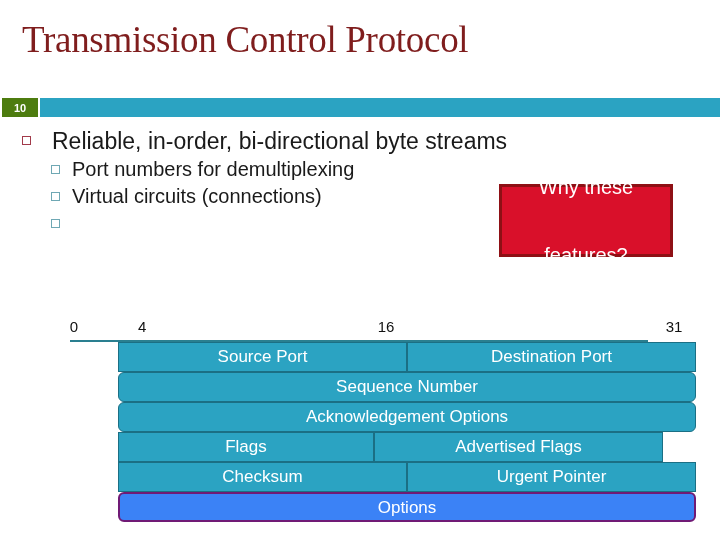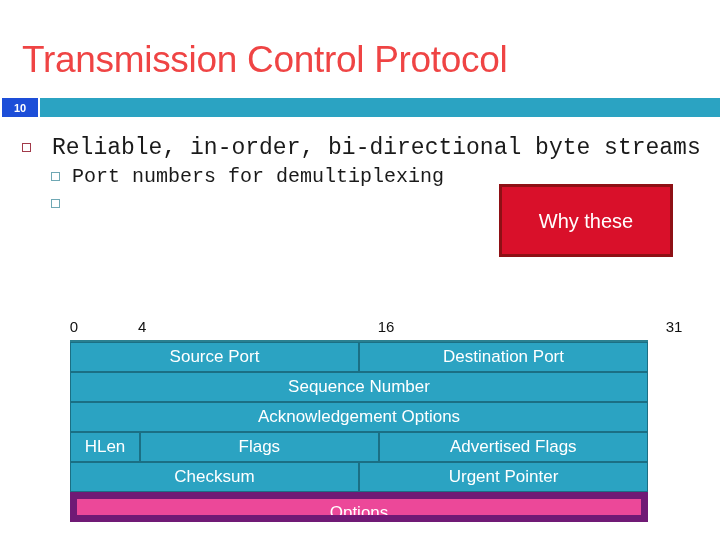--- a/index.html
+++ b/index.html
@@ -12,25 +12,26 @@
     background: #ffffff;
     font-family: "Liberation Sans", sans-serif;
     overflow: hidden;
     position: relative;
   }
 
   
   .slide-title {
     position: absolute;
     left: 22px;
-    top: 39px;
+    top: 18px;
     font-size: 37px;
-    color: #ef4444;
+    color: #7f1d1d;
     letter-spacing: -0.3px;
     white-space: nowrap;
+    font-family: Liberation Serif, serif;
   }
 
   
   .header-bar {
     position: absolute;
     left: 0;
     top: 98px;
     width: 720px;
     height: 19px;
   }
@@ -41,36 +42,35 @@
     width: 680px;
     height: 19px;
     background: #2BA3C2;
   }
   .header-bar .num-badge {
     position: absolute;
     left: 2px;
     top: 0;
     width: 36px;
     height: 19px;
-    background: #1d4ed8;
+    background: #4d7c0f;
     color: #ffffff;
     font-size: 11px;
     font-weight: bold;
     display: flex;
     align-items: center;
     justify-content: center;
   }
 
   
   .bullets {
     position: absolute;
     left: 0;
-    top: 133px;
+    top: 126px;
     width: 685px;
-    font-family: Liberation Mono, monospace;
   }
   .bullet-l1 {
     position: relative;
     padding-left: 52px;
     font-size: 23px;
     color: #1a1a1a;
     line-height: 30px;
     white-space: nowrap;
   }
   .bullet-l1 .marker {
@@ -146,45 +146,45 @@
     height: 2px;
     width: 578px;
     background: #2A7F90;
   }
 
   
   .hdr-table {
     width: 578px;
     border-collapse: separate;
     border-spacing: 0;
+    margin-left: 48px;
   }
   .hdr-row {
     display: flex;
     width: 578px;
   }
   .cell {
     background: #2BA3C2;
     border: 1.5px solid #1B6F84;
     box-sizing: border-box;
     height: 30px;
     line-height: 27px;
     color: #ffffff;
     font-size: 17px;
     text-align: center;
     white-space: nowrap;
     overflow: hidden;
   }
   .cell.options {
-    background: #ec4899;
-    border: 7px solid #701a75;
-    text-decoration: underline;
+    background: #3b82f6;
+    border: 2px solid #701a75;
   }
   
   .w-half   { width: 289px; }
-  .w-full   { width: 634px; }
+  .w-full   { width: 634px; border-radius: 6px; }
   .w-hlen   { width: 75px; }
   .w-flags  { width: 256px; }
 </style>
 </head>
 <body>
 
 <div class="slide-title">Transmission Control Protocol</div>
 
 <div class="header-bar">
   <div class="teal-strip"></div>
@@ -198,26 +198,31 @@
     <span>Reliable, in-order, bi-directional byte streams</span>
   </div>
 
   <div class="sub-list">
     <div class="bullet-l2">
       <span class="marker"></span>
       <span>Port numbers for demultiplexing</span>
     </div>
     <div class="bullet-l2">
       <span class="marker"></span>
+      <span>Virtual circuits (connections)</span>
+    </div>
+    <div class="bullet-l2">
+      <span class="marker"></span>
     </div>
   </div>
 </div>
 
 <div class="callout">
   <div>Why these</div>
+  <div>features?</div>
 </div>
 
 <div class="diagram">
   <div class="ruler" id="ruler">
       <span class="tick" style="left: 4px;">0</span>
       <span class="tick" style="left: 72.25px;">4</span>
       <span class="tick" style="left: 289px; margin-left: 27px;">16</span>
       <span class="tick" style="left: 604px;">31</span>
     </div>
   <div class="ruler-line"></div>
@@ -226,21 +231,20 @@
         <div class="cell w-half">Source Port</div>
         <div class="cell w-half">Destination Port</div>
       </div>
       <div class="hdr-row">
         <div class="cell w-full">Sequence Number</div>
       </div>
       <div class="hdr-row">
         <div class="cell w-full">Acknowledgement Options</div>
       </div>
       <div class="hdr-row">
-        <div class="cell w-hlen">HLen</div>
         <div class="cell w-flags">Flags</div>
         <div class="cell w-half">Advertised Flags</div>
       </div>
       <div class="hdr-row">
         <div class="cell w-half">Checksum</div>
         <div class="cell w-half">Urgent Pointer</div>
       </div>
       <div class="hdr-row">
         <div class="cell w-full options">Options</div>
       </div>

